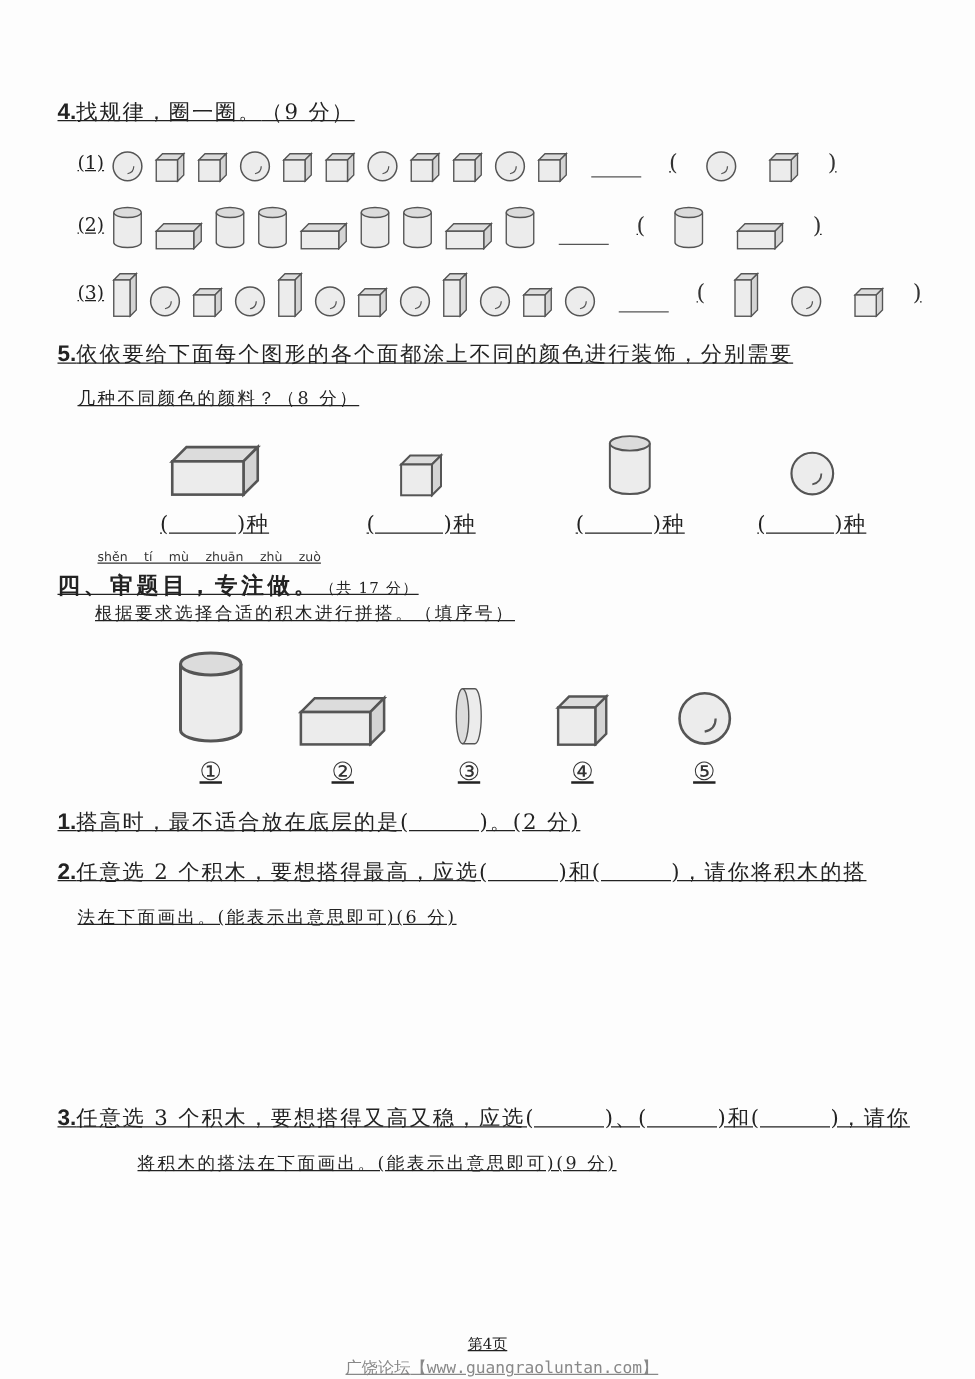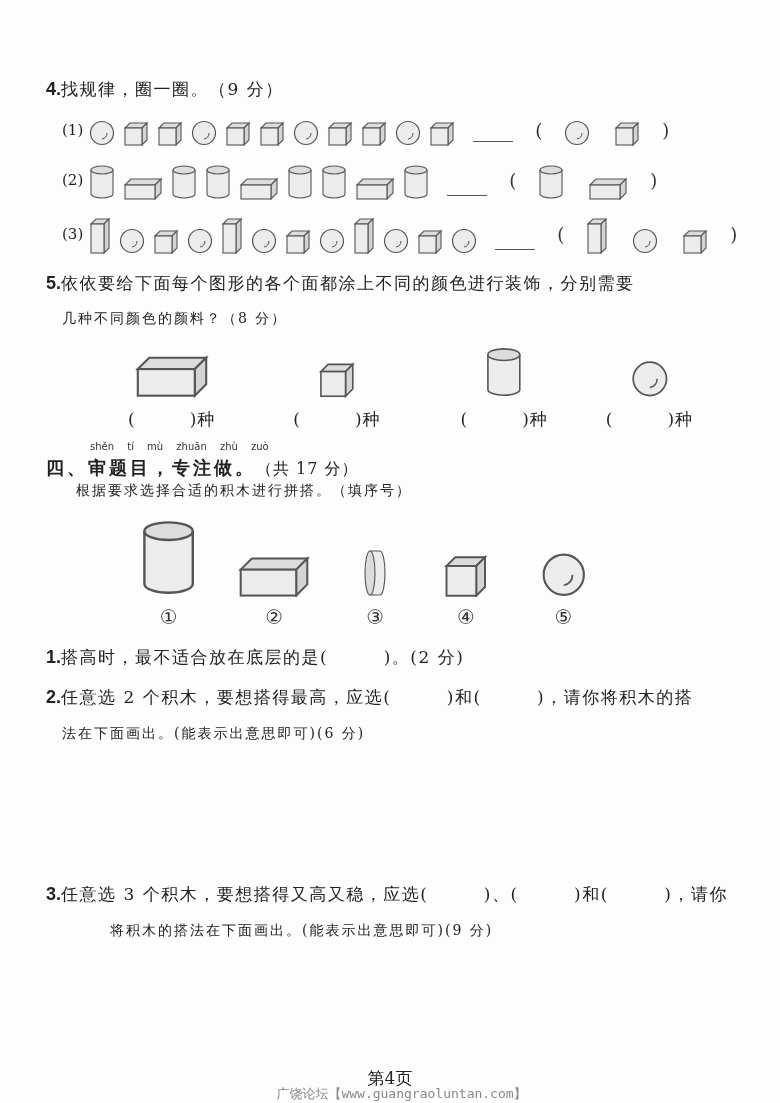--- a/index.html
+++ b/index.html
@@ -1,34 +1,34 @@
 <!DOCTYPE html>
 <html><head>
 <meta charset="utf-8">
 <style>
   html, body { margin: 0; padding: 0; background: #fdfdfd; }
   body { width: 780px; height: 1103px; position: relative; overflow: hidden;
          font-family: "DejaVu Serif", "Liberation Serif", serif; color: #222; }
-  .abs { position: absolute; }
+  .abs { position: absolute; text-decoration: underline; }
   .qtitle { font-size: 17px; letter-spacing: 1.5px; white-space: nowrap; }
   .qnum { font-family: "Liberation Sans", "DejaVu Sans", sans-serif; font-weight: bold; font-size: 18px; letter-spacing: 0; }
   .line { font-size: 14px; letter-spacing: 2px; white-space: nowrap; }
   .sec-title { font-family: "DejaVu Sans", "Liberation Sans", sans-serif; font-weight: bold; font-size: 18px; letter-spacing: 3px; white-space: nowrap; }
-  .sec-title .pts { font-family: "DejaVu Serif", serif; font-weight: normal; font-size: 16px; letter-spacing: 1px; }
-  .pinyin { font-family: "DejaVu Sans", sans-serif; font-size: 10px; color: #333; white-space: nowrap; word-spacing: 10px; margin-left: 12px; }
+  .sec-title .pts { font-family: "DejaVu Serif", serif; font-weight: normal; font-size: 12px; letter-spacing: 1px; }
+  .pinyin { font-family: "DejaVu Sans", sans-serif; font-size: 10px; color: #333; white-space: nowrap; word-spacing: 10px; }
   .row { display: flex; align-items: flex-end; gap: 8px; }
   .row .lbl { font-size: 15px; margin-right: -2px; align-self: center; }
   .blank { display: inline-block; width: 40px; border-bottom: 1.4px solid #555; margin: 0 8px 4px 10px; }
   .paren { font-size: 18px; color: #333; align-self: center; padding: 0 6px; }
   .shape svg { display: block; }
   .fig-row { display: flex; align-items: flex-end; }
   .fig { display: flex; flex-direction: column; align-items: center; }
   .fig .fill { font-size: 17px; margin-top: 10px; white-space: nowrap; letter-spacing: 1px; }
   .circnum { font-family: "DejaVu Sans", sans-serif; font-size: 20px; margin-top: 8px; color: #333; }
-  .pg { font-size: 17px; color: #222; }
+  .pg { font-size: 12px; color: #222; }
   .wm { font-family: "DejaVu Sans Mono", "Liberation Mono", monospace; font-size: 13px; color: #888; }
   .wm .cn { font-family: "DejaVu Sans", sans-serif; margin-left: 23px; }
 </style>
 </head>
 <body>
 
 <div class="abs qtitle" style="left:46px; top:78px;">
   <span class="qnum">4.</span><span>找规律，圈一圈。</span><span>（9 分）</span>
 </div>
 

